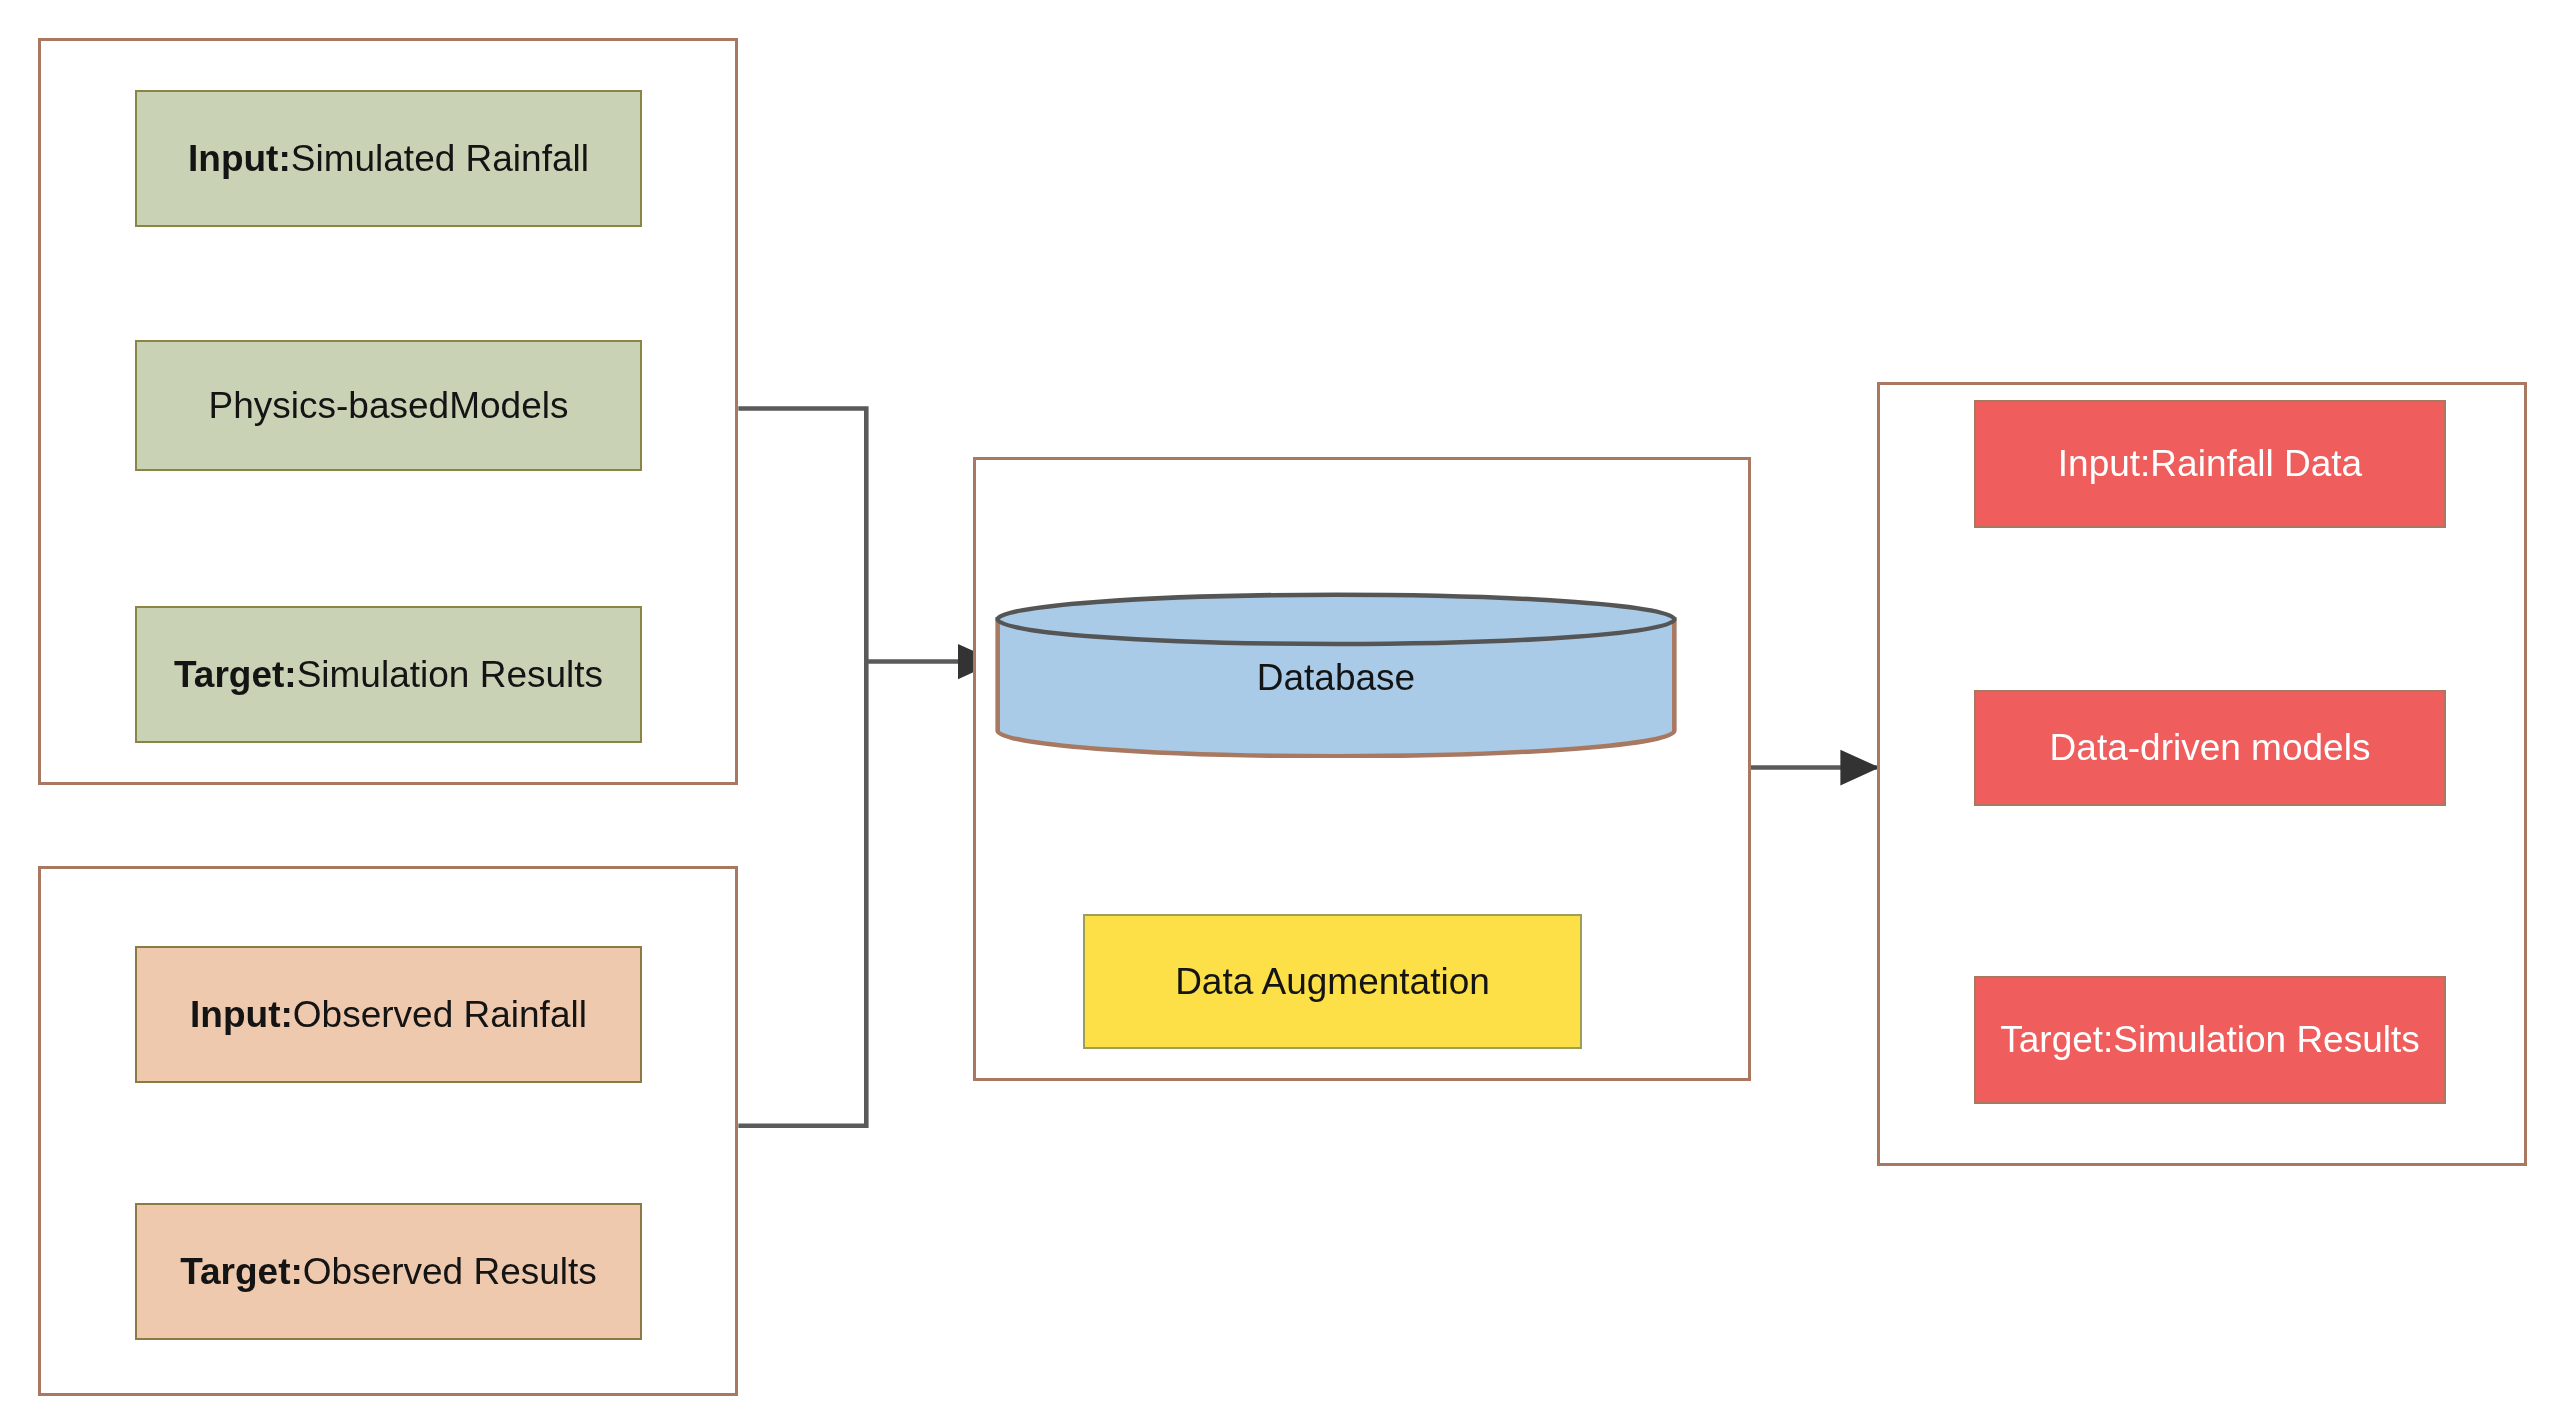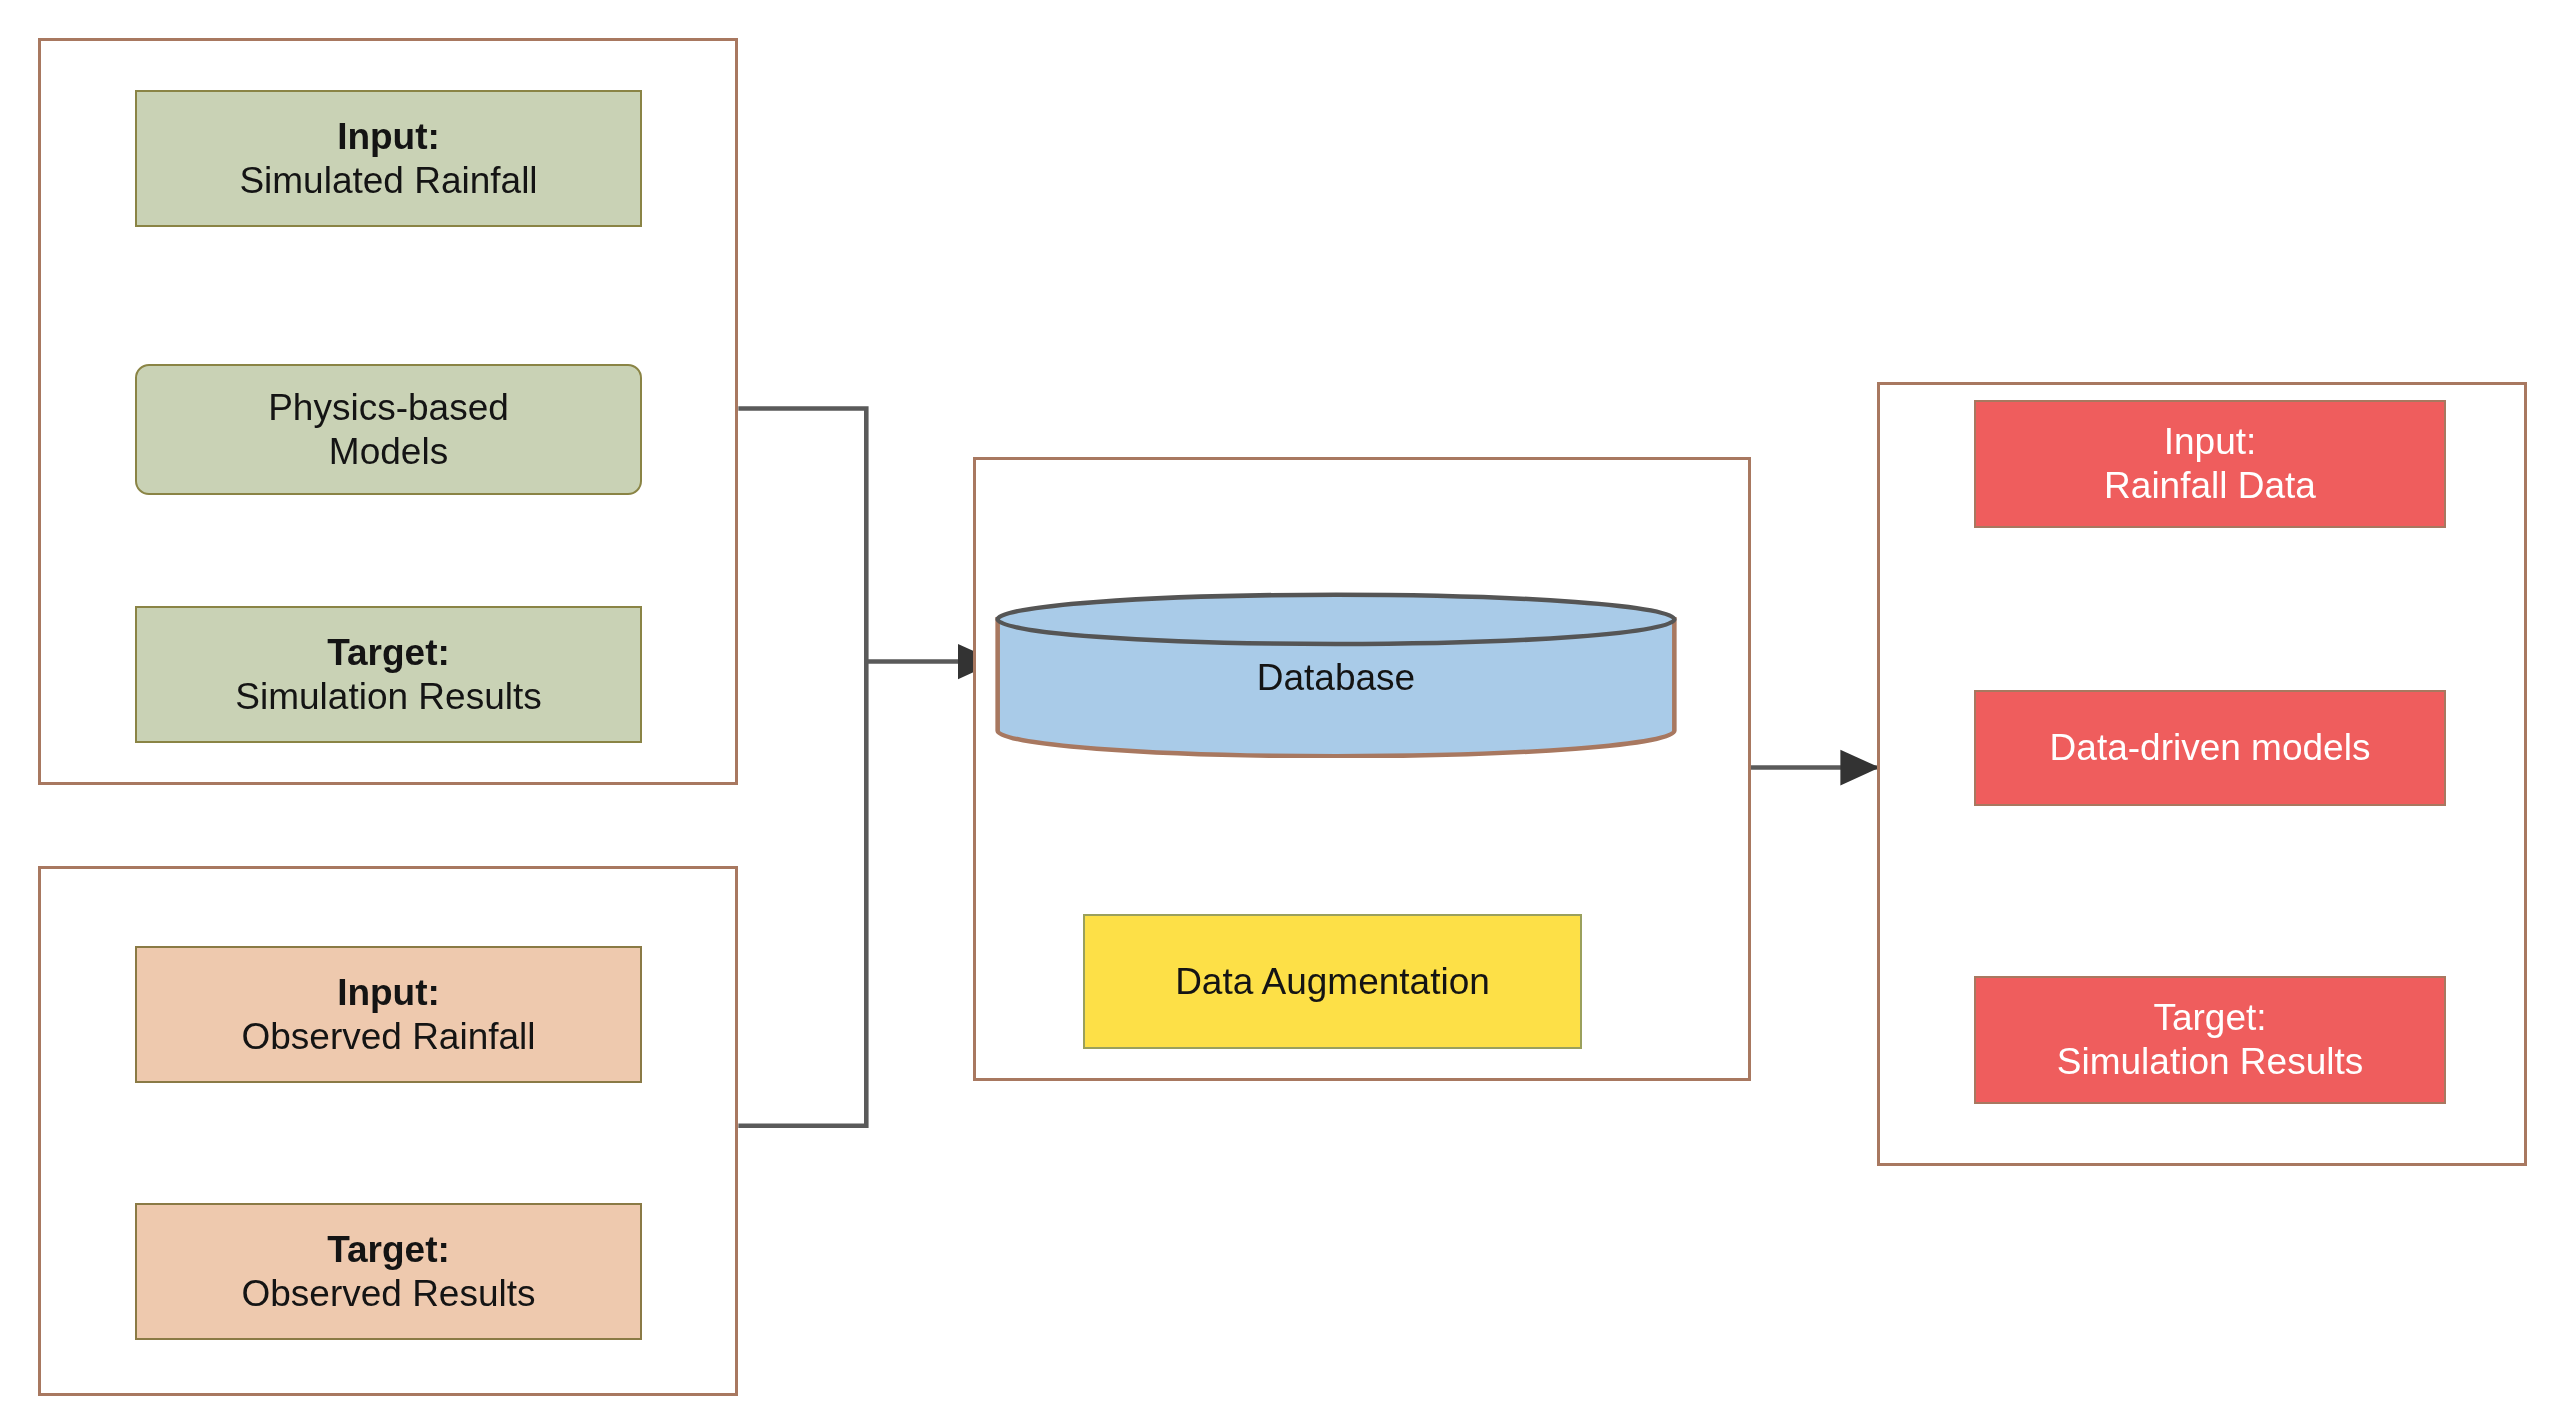--- a/index.html
+++ b/index.html
@@ -25,21 +25,20 @@
     box-sizing: border-box;
     border: 3.7px solid #a87860;
     background: #ffffff;
   }
 
   
   .node {
     position: absolute;
     box-sizing: border-box;
     display: flex;
-    flex-direction: column;
     align-items: center;
     justify-content: center;
     text-align: center;
     line-height: 1.18;
     font-size: 37px;
     color: #1b1b1b;
     border: 2.7px solid #8a8445;
     padding: 1.8px 5.5px;
   }
   .node .ln1 { display: block; }
@@ -115,21 +114,21 @@
     </svg>
   </div>
 
   <div class="panel" style="left:38px; top:38px; width:700px; height:747px;"></div>
 
   <div class="node green bold-first" style="left:135px; top:90px; width:507px; height:137px;">
     <span class="ln1">Input:</span>
     <span class="ln2">Simulated Rainfall</span>
   </div>
 
-  <div class="node green" style="left:135px; top:364px; width:507px; height:131px;border-radius:14px;">
+  <div class="node green" style="left:135px; top:340px; width:507px; height:131px;">
     <span class="ln1">Physics-based</span>
     <span class="ln2">Models</span>
   </div>
 
   <div class="node green bold-first" style="left:135px; top:606px; width:507px; height:137px;">
     <span class="ln1">Target:</span>
     <span class="ln2">Simulation Results</span>
   </div>
 
   <div class="panel" style="left:38px; top:866px; width:700px; height:530px;"></div>

